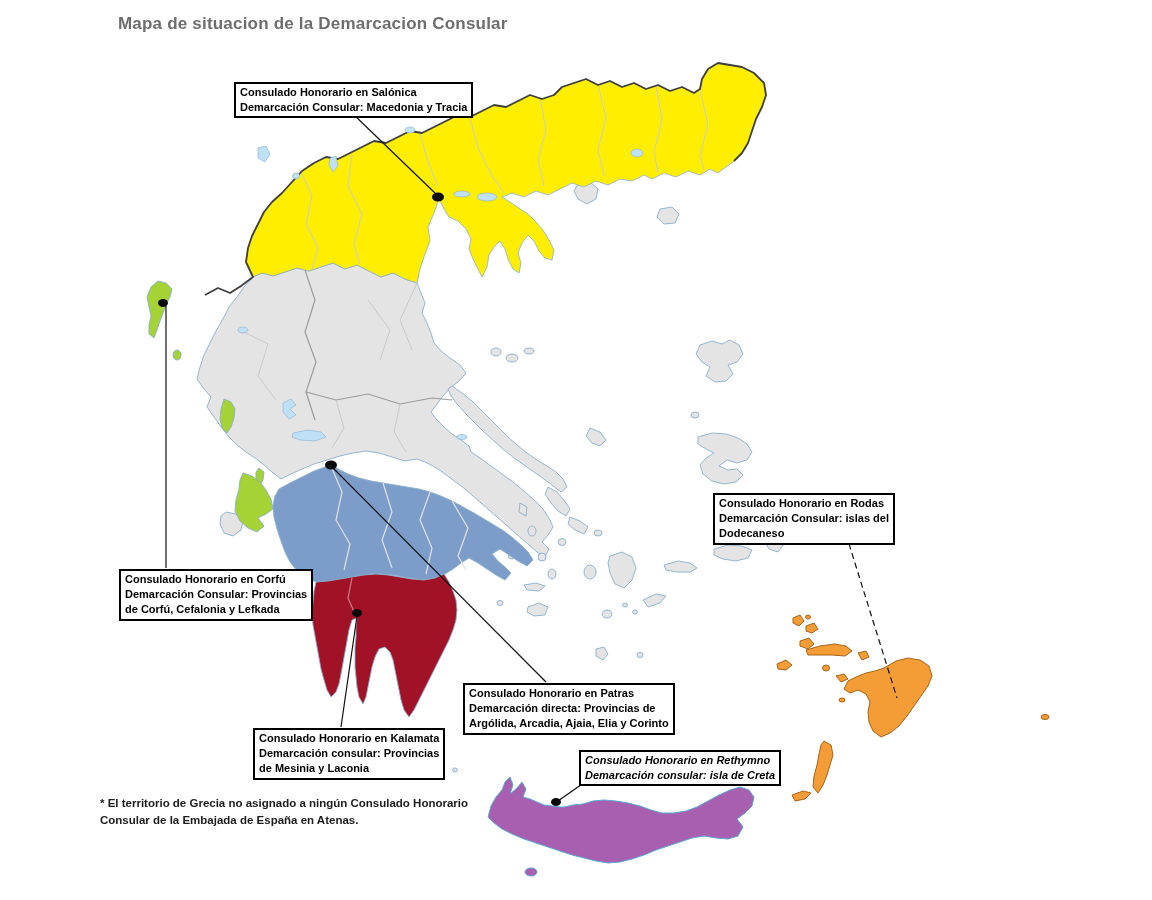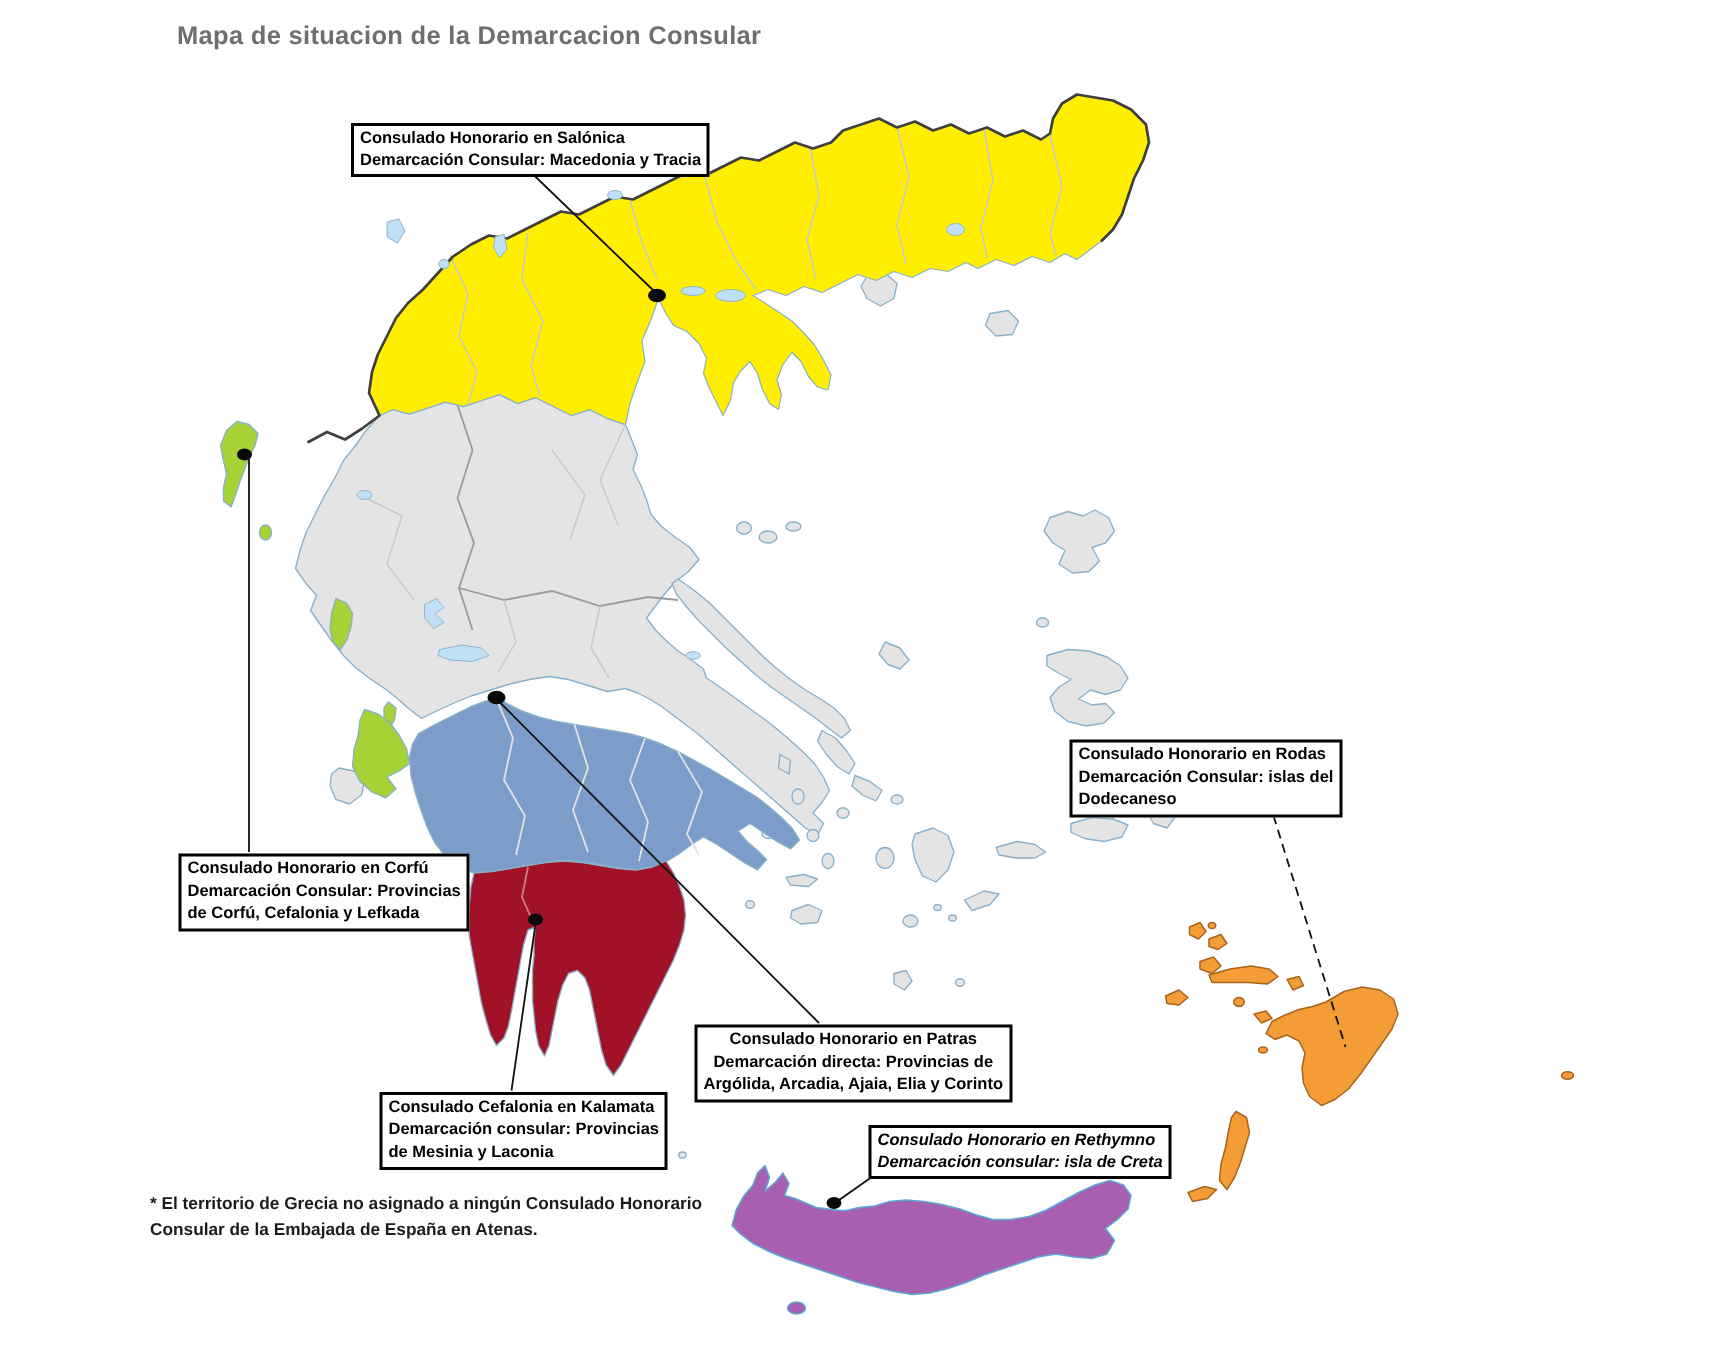--- a/index.html
+++ b/index.html
@@ -189,28 +189,28 @@
     <div>Demarcación Consular: islas del</div>
     <div>Dodecaneso</div>
   </div>
 
   <div class="callout" style="left:119px;top:569px;">
     <div>Consulado Honorario en Corfú</div>
     <div>Demarcación Consular: Provincias</div>
     <div>de Corfú, Cefalonia y Lefkada</div>
   </div>
 
-  <div class="callout" style="left:463px;top:683px;text-align:center;">
+  <div class="callout" style="left:463px;top:683px;">
     <div>Consulado Honorario en Patras</div>
     <div>Demarcación directa: Provincias de</div>
     <div>Argólida, Arcadia, Ajaia, Elia y Corinto</div>
   </div>
 
   <div class="callout" style="left:253px;top:728px;">
-    <div>Consulado Cefalonia en Kalamata</div>
+    <div>Consulado Honorario en Kalamata</div>
     <div>Demarcación consular: Provincias</div>
     <div>de Mesinia y Laconia</div>
   </div>
 
   <div class="callout" style="left:579px;top:750px;font-style:italic;">
     <div>Consulado Honorario en Rethymno</div>
     <div>Demarcación consular: isla de Creta</div>
   </div>
 
   <div class="footnote">

